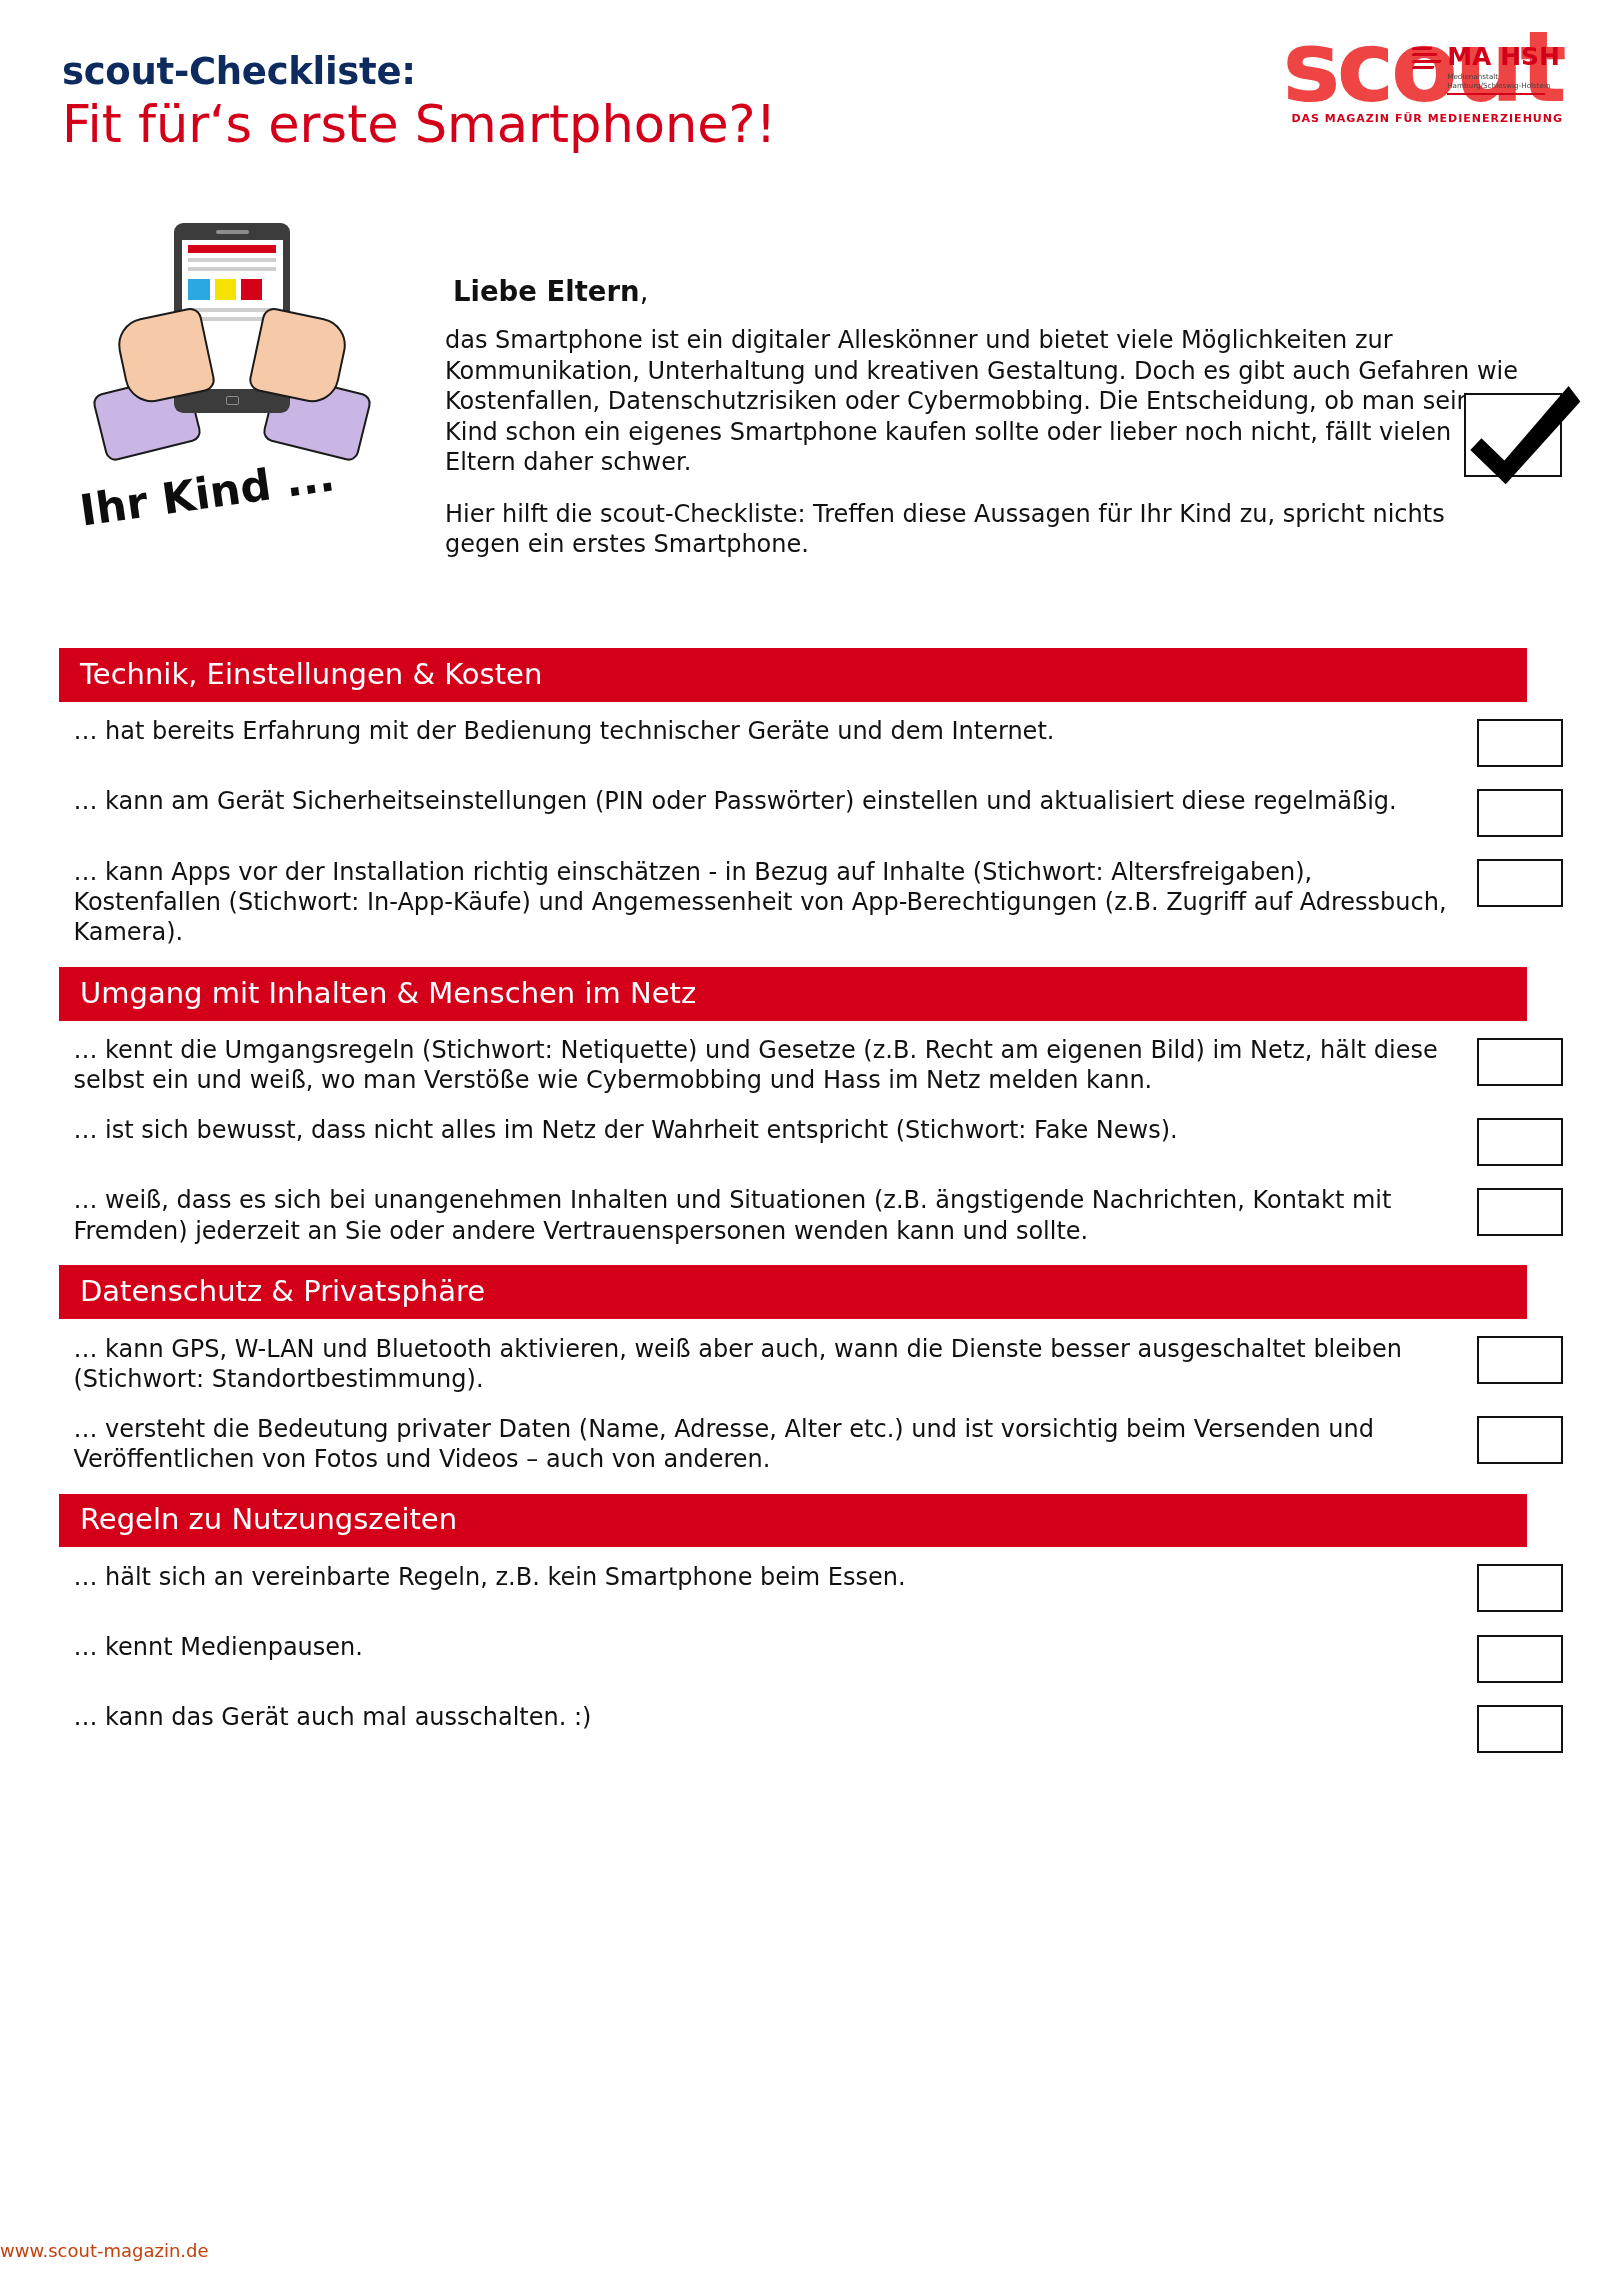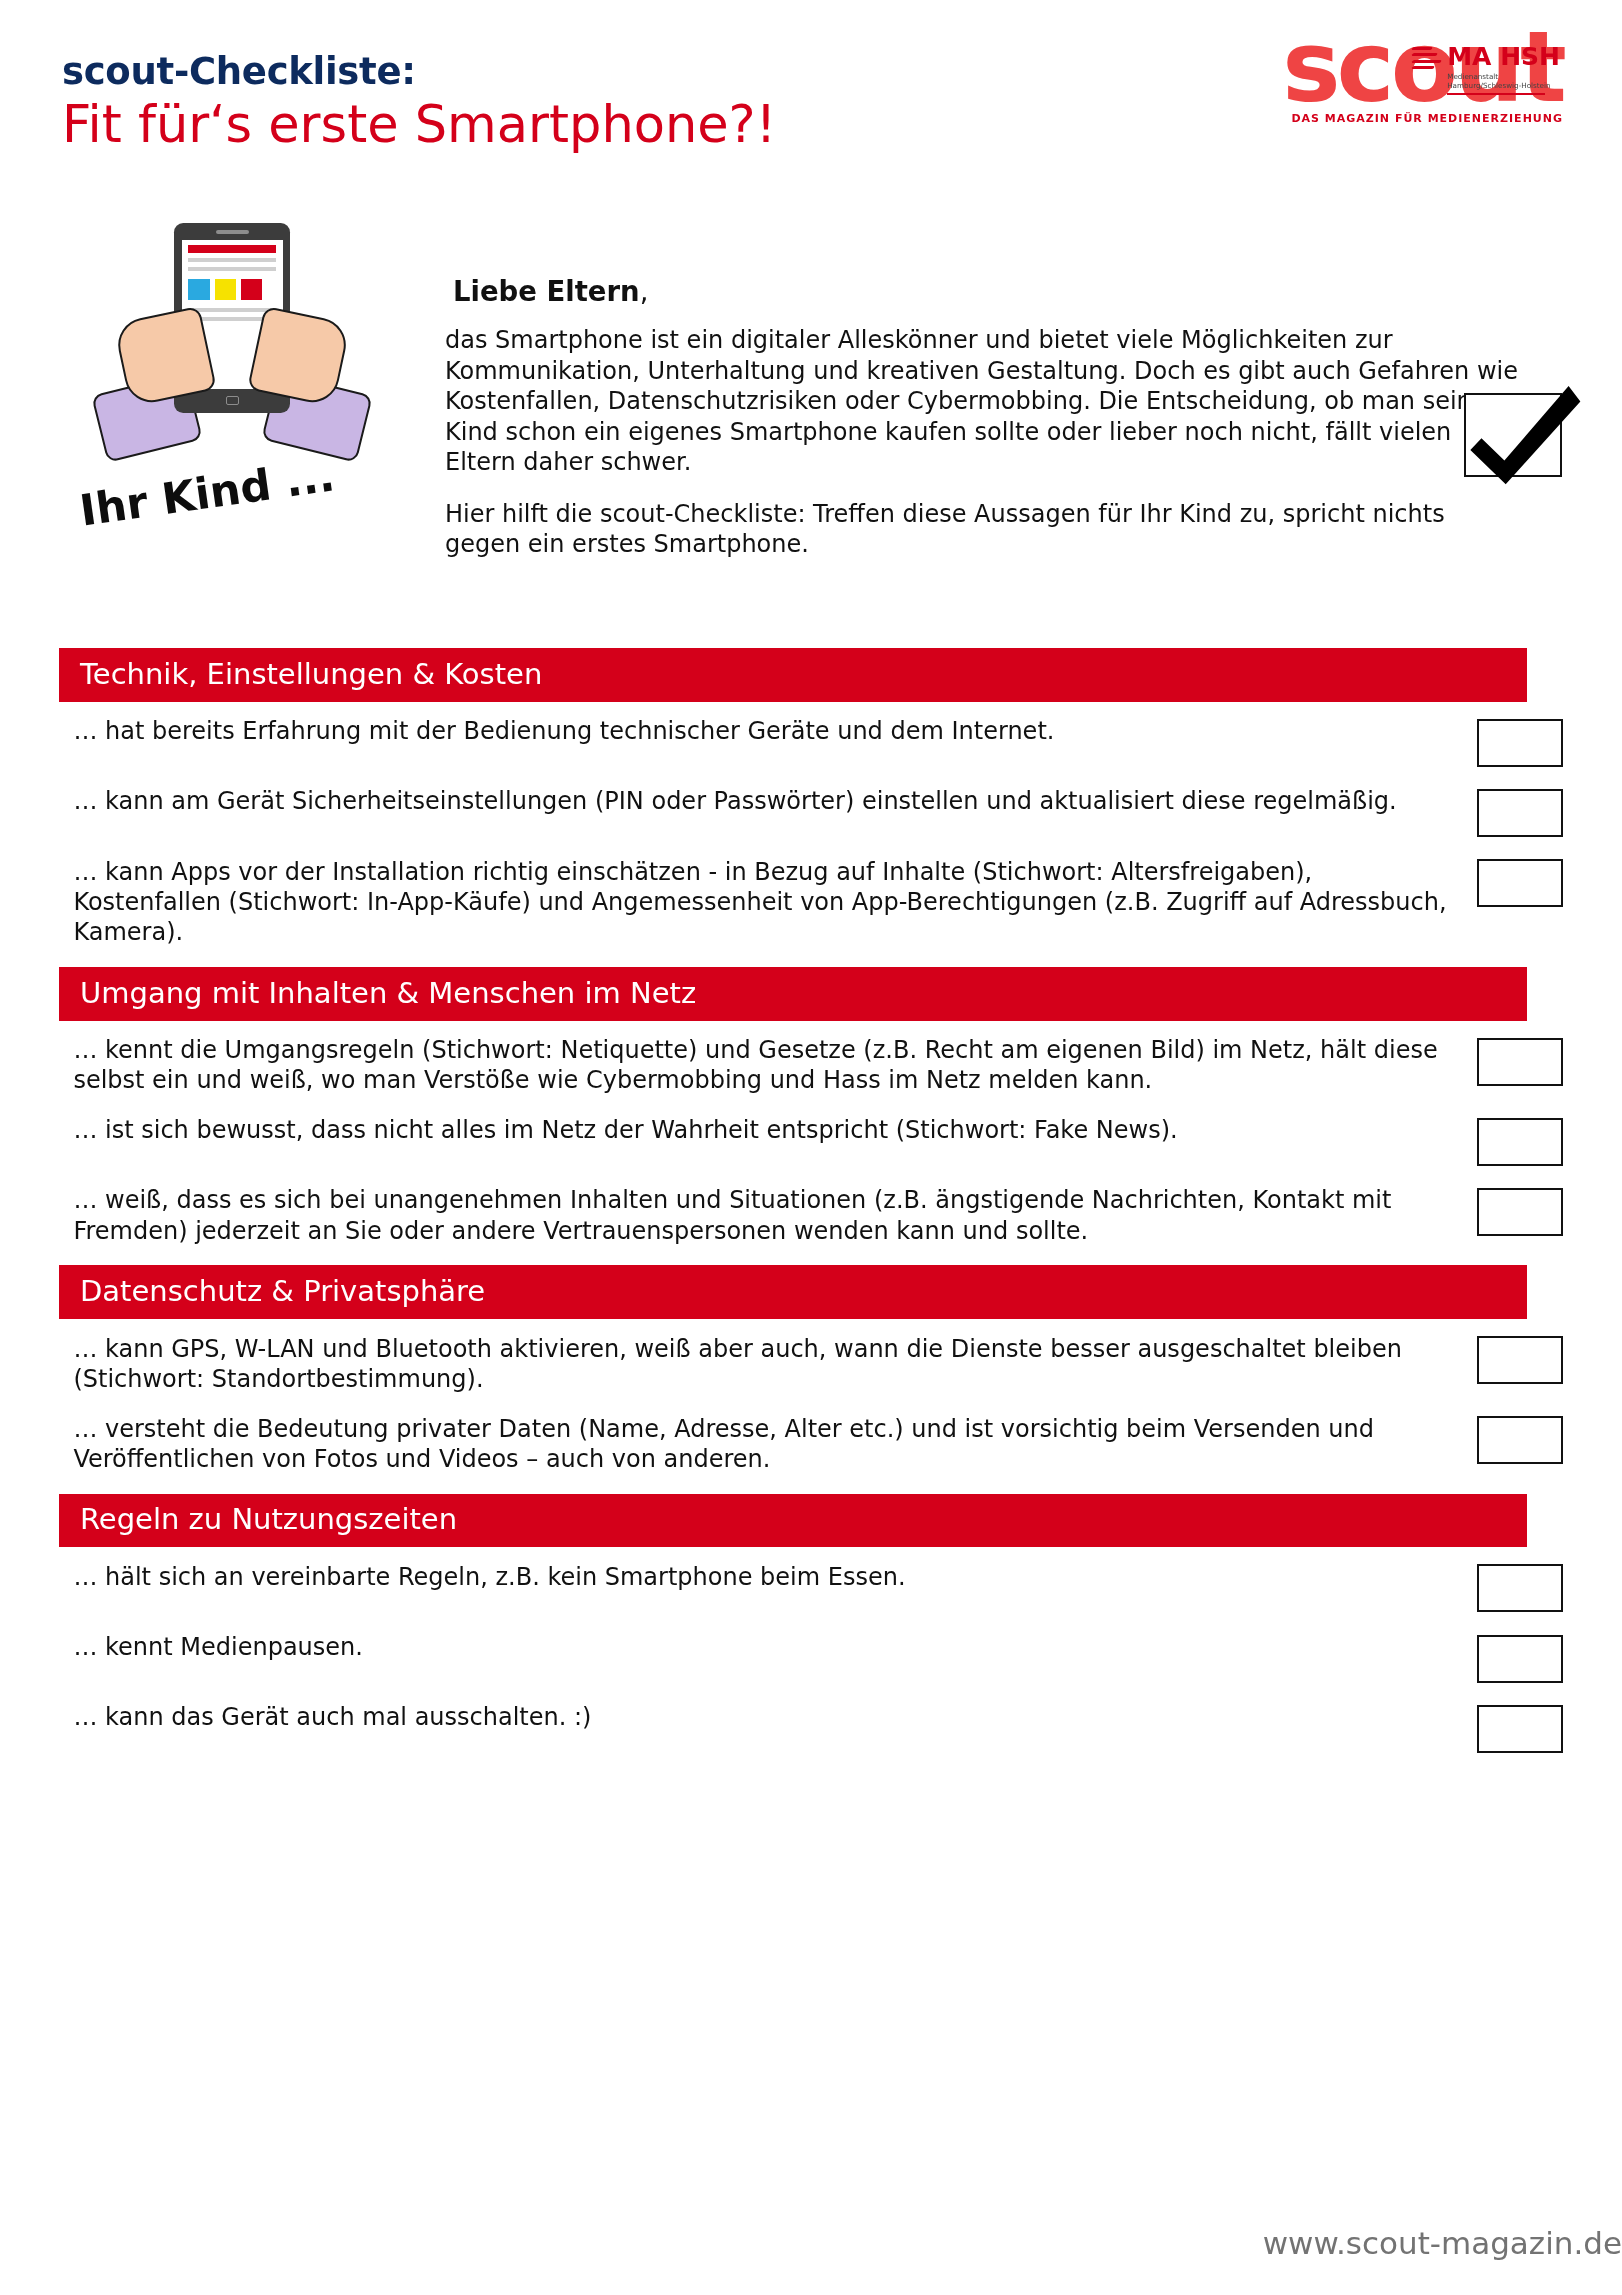--- a/index.html
+++ b/index.html
@@ -244,23 +244,23 @@
     border: 2px solid #111;
     background: #ffffff;
     margin-top: 2.6px;
   }
 
   
   .footer {
     position: absolute;
     left: 0; right: 0;
     bottom: 34px;
-    text-align: right;
-    font-size: 31px;
-    color: #737373;
+    text-align: left;
+    font-size: 18px;
+    color: #c2410c;
   }
 </style>
 </head>
 <body>
 
 <div class="header">
   <div class="title-block">
     <div class="kicker">scout-Checkliste:</div>
     <h1 class="headline">Fit für‘s erste Smartphone?!</h1>
   </div>

